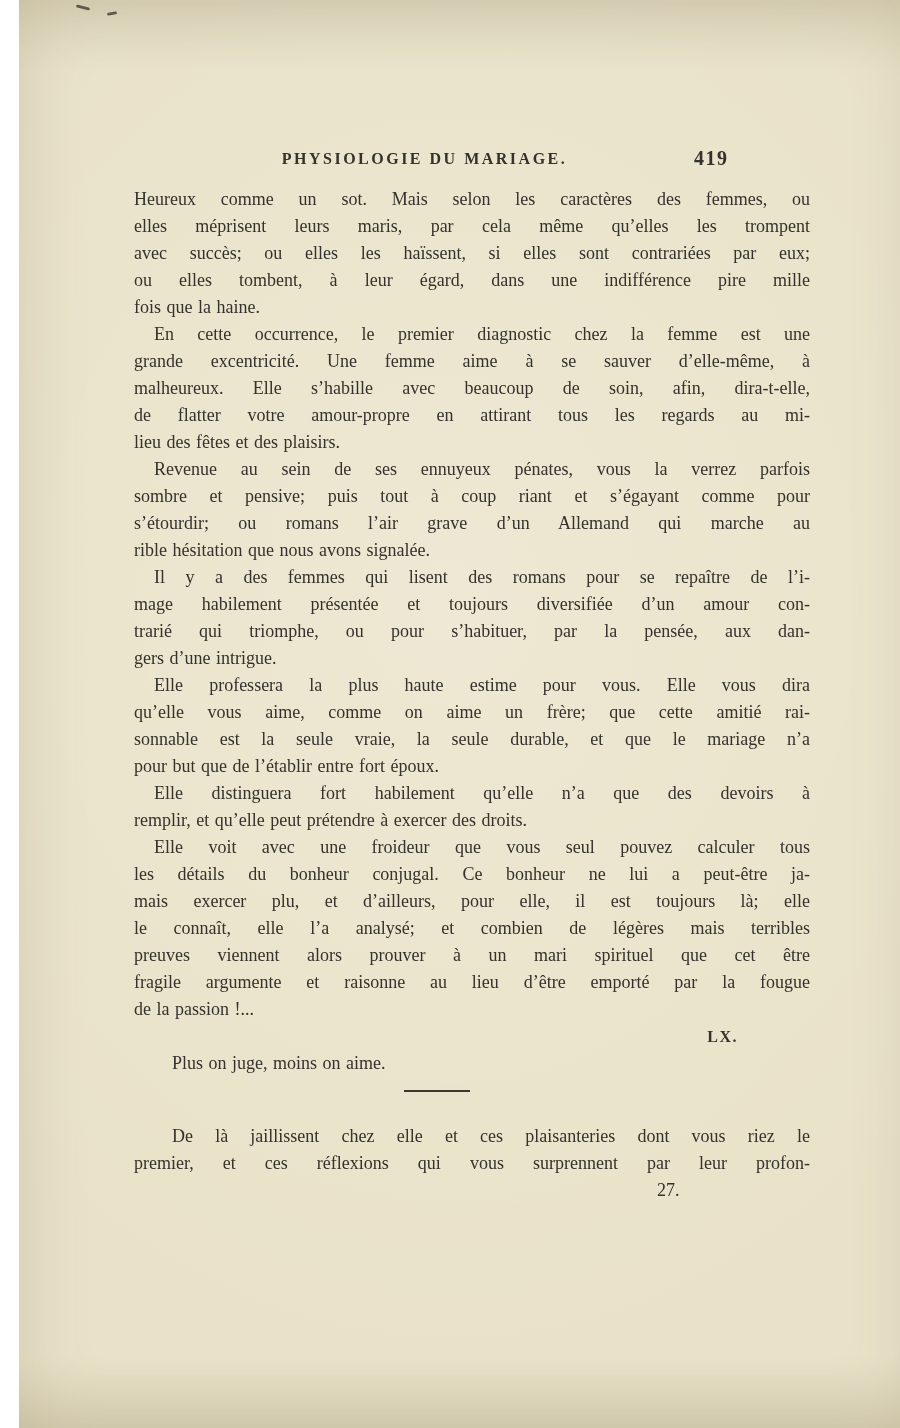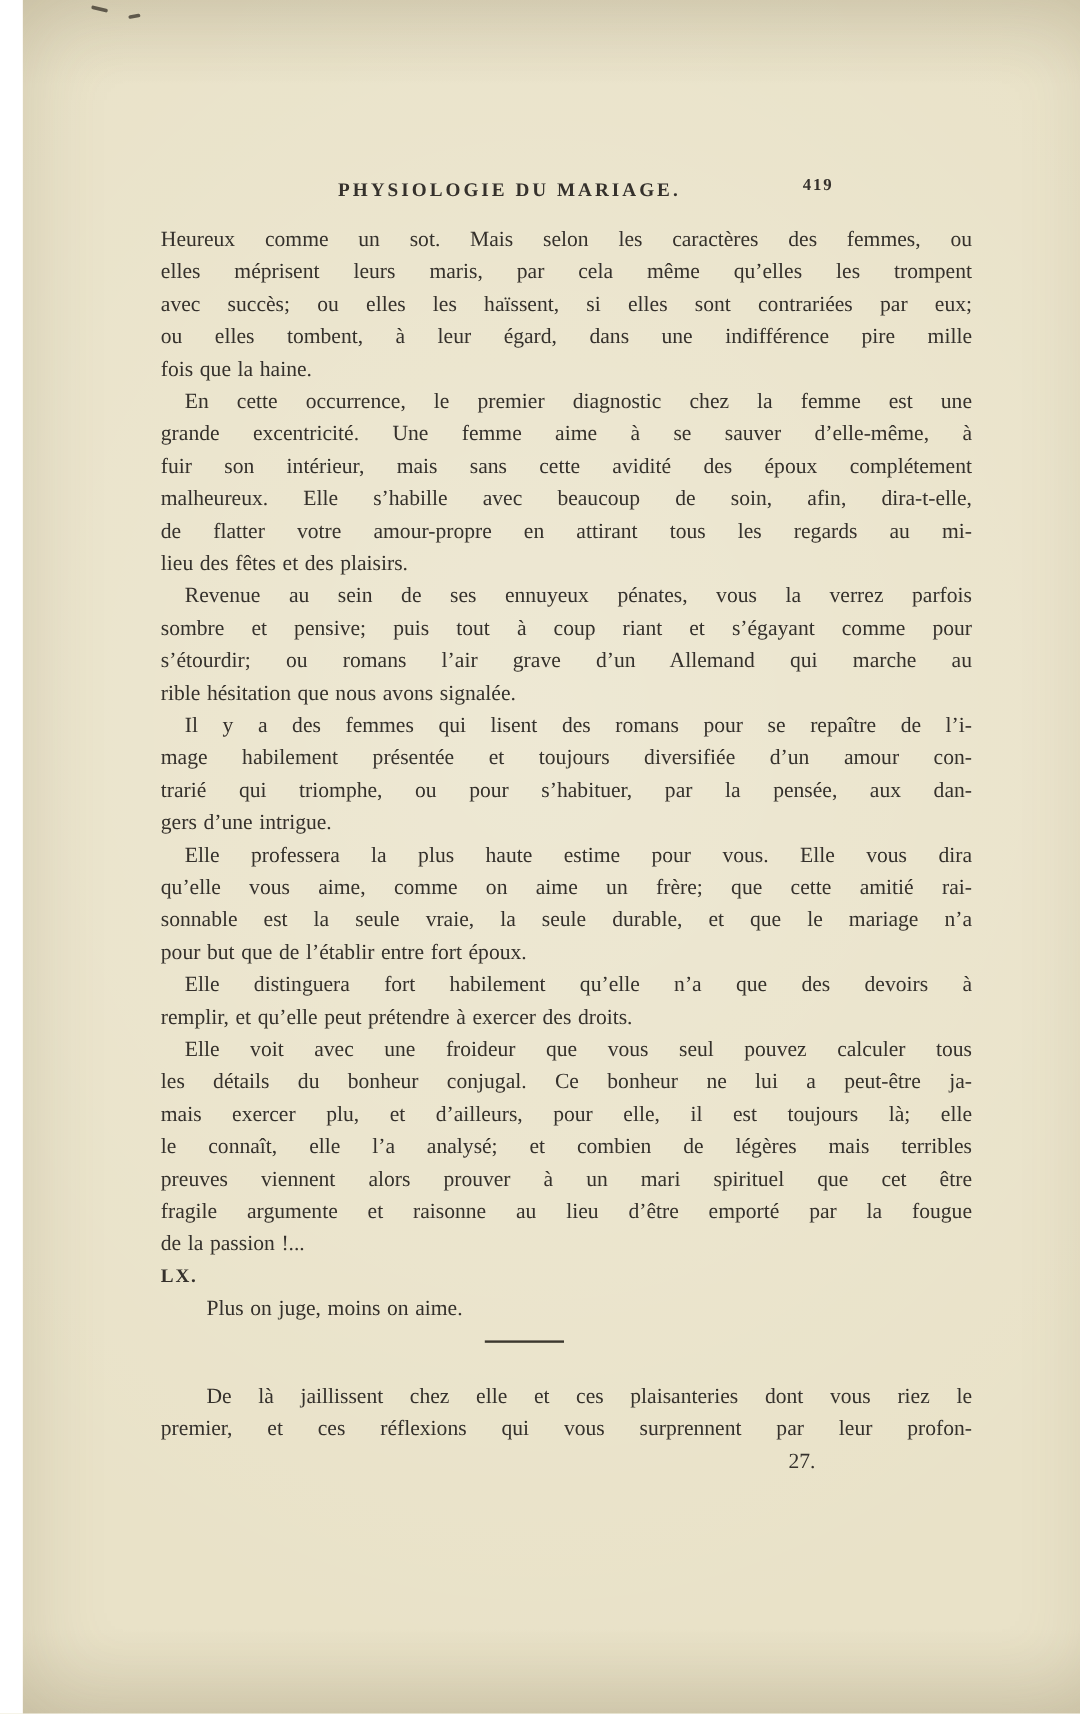--- a/index.html
+++ b/index.html
@@ -32,42 +32,42 @@
   .running-title {
     position: absolute;
     left: 0; right: 95px;
     text-align: center;
     font-size: 16px;
     letter-spacing: 2.5px;
     white-space: nowrap;
   }
   .page-number {
     position: absolute;
-    left: 535px;
+    left: 560px;
     top: -3px;
-    font-size: 14px;
+    font-size: 20px;
     letter-spacing: 1.5px;
   }
 
   
   .body {
     position: absolute;
     top: 186px;
     left: 115px;
     width: 676px;
     font-size: 18px;
     line-height: 27px;
     word-spacing: 1px;
   }
   .paragraph { margin: 0; }
   .line { text-align: justify; text-align-last: justify; }
   .line.last { text-align-last: left; }
 
   .heading {
-    text-align: left;
+    text-align: right;
     padding-right: 72px;
     font-weight: bold;
     font-size: 16px;
     letter-spacing: 1.5px;
   }
 
   .rule {
     width: 66px;
     height: 2px;
     background: #3c382f;
@@ -98,21 +98,20 @@
       <div class="paragraph">
         <div class="line">Heureux comme un sot. Mais selon les caractères des femmes, ou</div>
         <div class="line">elles méprisent leurs maris, par cela même qu’elles les trompent</div>
         <div class="line">avec succès; ou elles les haïssent, si elles sont contrariées par eux;</div>
         <div class="line">ou elles tombent, à leur égard, dans une indifférence pire mille</div>
         <div class="line last">fois que la haine.</div>
       </div>
       <div class="paragraph">
         <div class="line" style="text-indent: 20px;">En cette occurrence, le premier diagnostic chez la femme est une</div>
         <div class="line">grande excentricité. Une femme aime à se sauver d’elle-même, à</div>
-        <div class="line">fuir son intérieur, mais sans cette avidité des époux complétement</div>
         <div class="line">malheureux. Elle s’habille avec beaucoup de soin, afin, dira-t-elle,</div>
         <div class="line">de flatter votre amour-propre en attirant tous les regards au mi-</div>
         <div class="line last">lieu des fêtes et des plaisirs.</div>
       </div>
       <div class="paragraph">
         <div class="line" style="text-indent: 20px;">Revenue au sein de ses ennuyeux pénates, vous la verrez parfois</div>
         <div class="line">sombre et pensive; puis tout à coup riant et s’égayant comme pour</div>
         <div class="line">s’étourdir; ou romans l’air grave d’un Allemand qui marche au</div>
         <div class="line last">rible hésitation que nous avons signalée.</div>
       </div>

